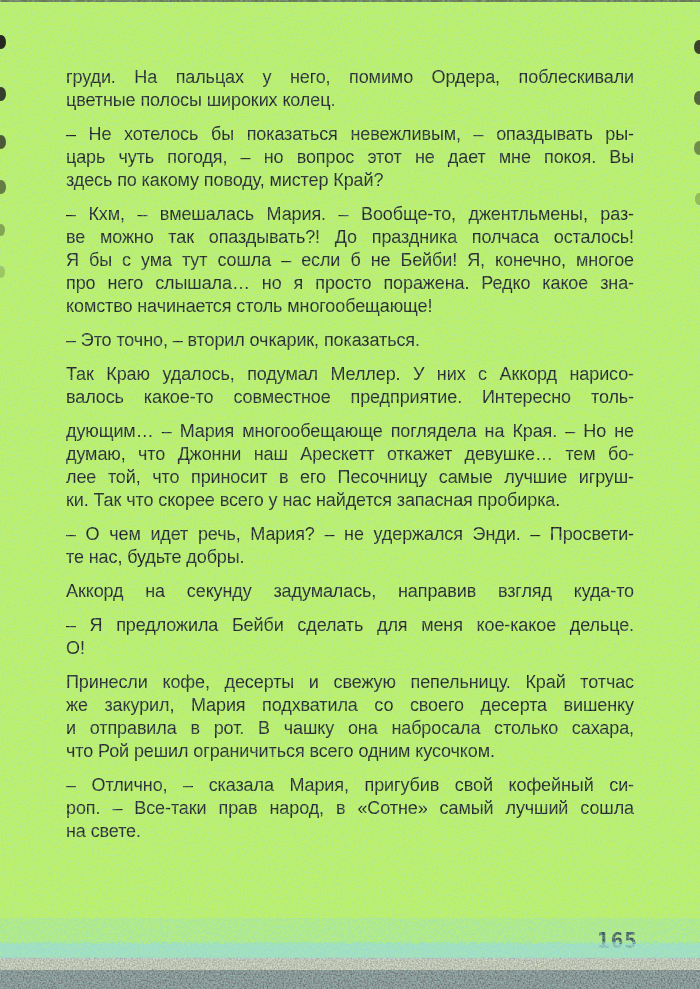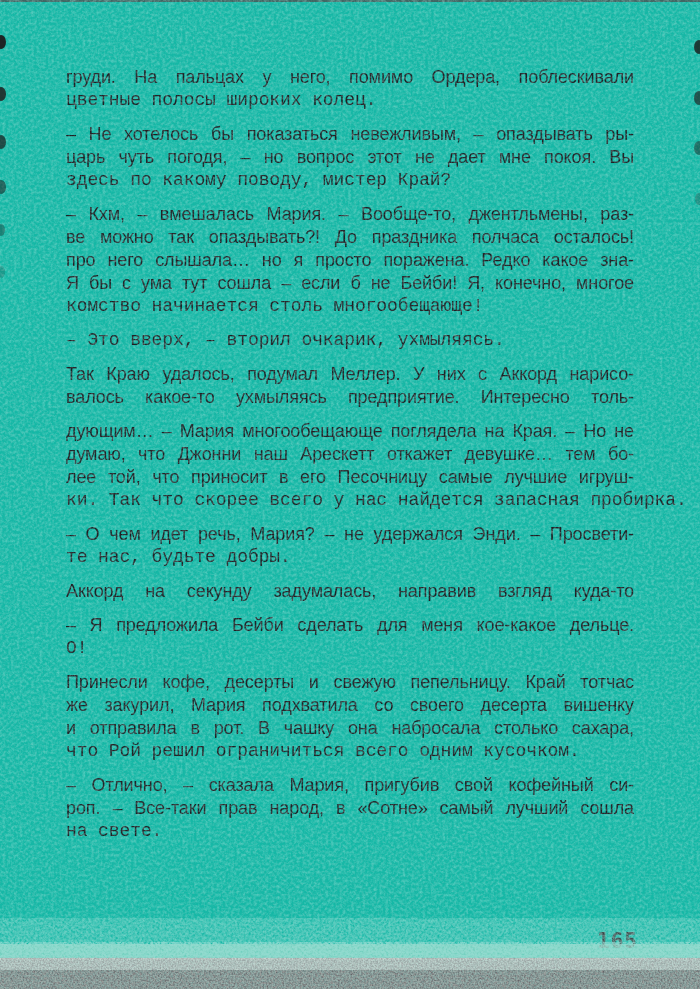--- a/index.html
+++ b/index.html
@@ -1,19 +1,19 @@
 <!DOCTYPE html>
 <html><head>
 <meta charset="utf-8">
 <style>
   html,body{margin:0;padding:0;background:#e9eae6;}
   .page{
     position:relative;
     width:700px;height:989px;
-    background:#14b8a6;
+    background:#bef264;
     overflow:hidden;
     font-family:"Liberation Sans", sans-serif;
   }
   .texture{
     position:absolute;left:0;top:0;width:700px;height:989px;
     pointer-events:none;
   }
   .top-edge{
     position:absolute;left:0;top:0;width:700px;height:2px;
     background:#4c4c4c;opacity:.75;
@@ -25,21 +25,21 @@
     font-size:18px;line-height:23px;
     letter-spacing:-0.1px;
   }
   .para{margin:0 0 11px 0;}
   .line{
     display:block;
     text-align:justify;
     text-align-last:justify;
     white-space:nowrap;
   }
-  .line.last{text-align-last:left;font-family:Liberation Mono, monospace;}
+  .line.last{text-align-last:left;}
   .page-number{
     position:absolute;left:597px;top:929px;
     font-family:"DejaVu Sans Mono", monospace;
     font-weight:bold;font-size:21px;letter-spacing:1px;
     color:#2b2b2f;
     transform:scaleY(1.05);
   }
 </style>
 </head>
 <body>
@@ -54,30 +54,30 @@
         <span class="line last">цветные полосы широких колец.</span>
       </p>
       <p class="para dialogue">
         <span class="line">– Не хотелось бы показаться невежливым, – опаздывать ры-</span>
         <span class="line">царь чуть погодя, – но вопрос этот не дает мне покоя. Вы</span>
         <span class="line last">здесь по какому поводу, мистер Край?</span>
       </p>
       <p class="para dialogue">
         <span class="line">– Кхм, – вмешалась Мария. – Вообще-то, джентльмены, раз-</span>
         <span class="line">ве можно так опаздывать?! До праздника полчаса осталось!</span>
+        <span class="line">Я бы с ума тут сошла – если б не Бейби! Я, конечно, многое</span>
         <span class="line">про него слышала… но я просто поражена. Редко какое зна-</span>
-        <span class="line">Я бы с ума тут сошла – если б не Бейби! Я, конечно, многое</span>
         <span class="line last">комство начинается столь многообещающе!</span>
       </p>
       <p class="para dialogue">
-        <span class="line last">– Это вверх, – вторил очкарик, ухмыляясь.</span>
+        <span class="line last">– Это точно, – вторил очкарик, показаться.</span>
       </p>
       <p class="para narrative">
         <span class="line">Так Краю удалось, подумал Меллер. У них с Аккорд нарисо-</span>
-        <span class="line">валось какое-то ухмыляясь предприятие. Интересно толь-</span>
+        <span class="line">валось какое-то совместное предприятие. Интересно толь-</span>
       </p>
       <p class="para dialogue">
         <span class="line">дующим… – Мария многообещающе поглядела на Края. – Но не</span>
         <span class="line">думаю, что Джонни наш Арескетт откажет девушке… тем бо-</span>
         <span class="line">лее той, что приносит в его Песочницу самые лучшие игруш-</span>
         <span class="line last">ки. Так что скорее всего у нас найдется запасная пробирка.</span>
       </p>
       <p class="para dialogue">
         <span class="line">– О чем идет речь, Мария? – не удержался Энди. – Просвети-</span>
         <span class="line last">те нас, будьте добры.</span>

